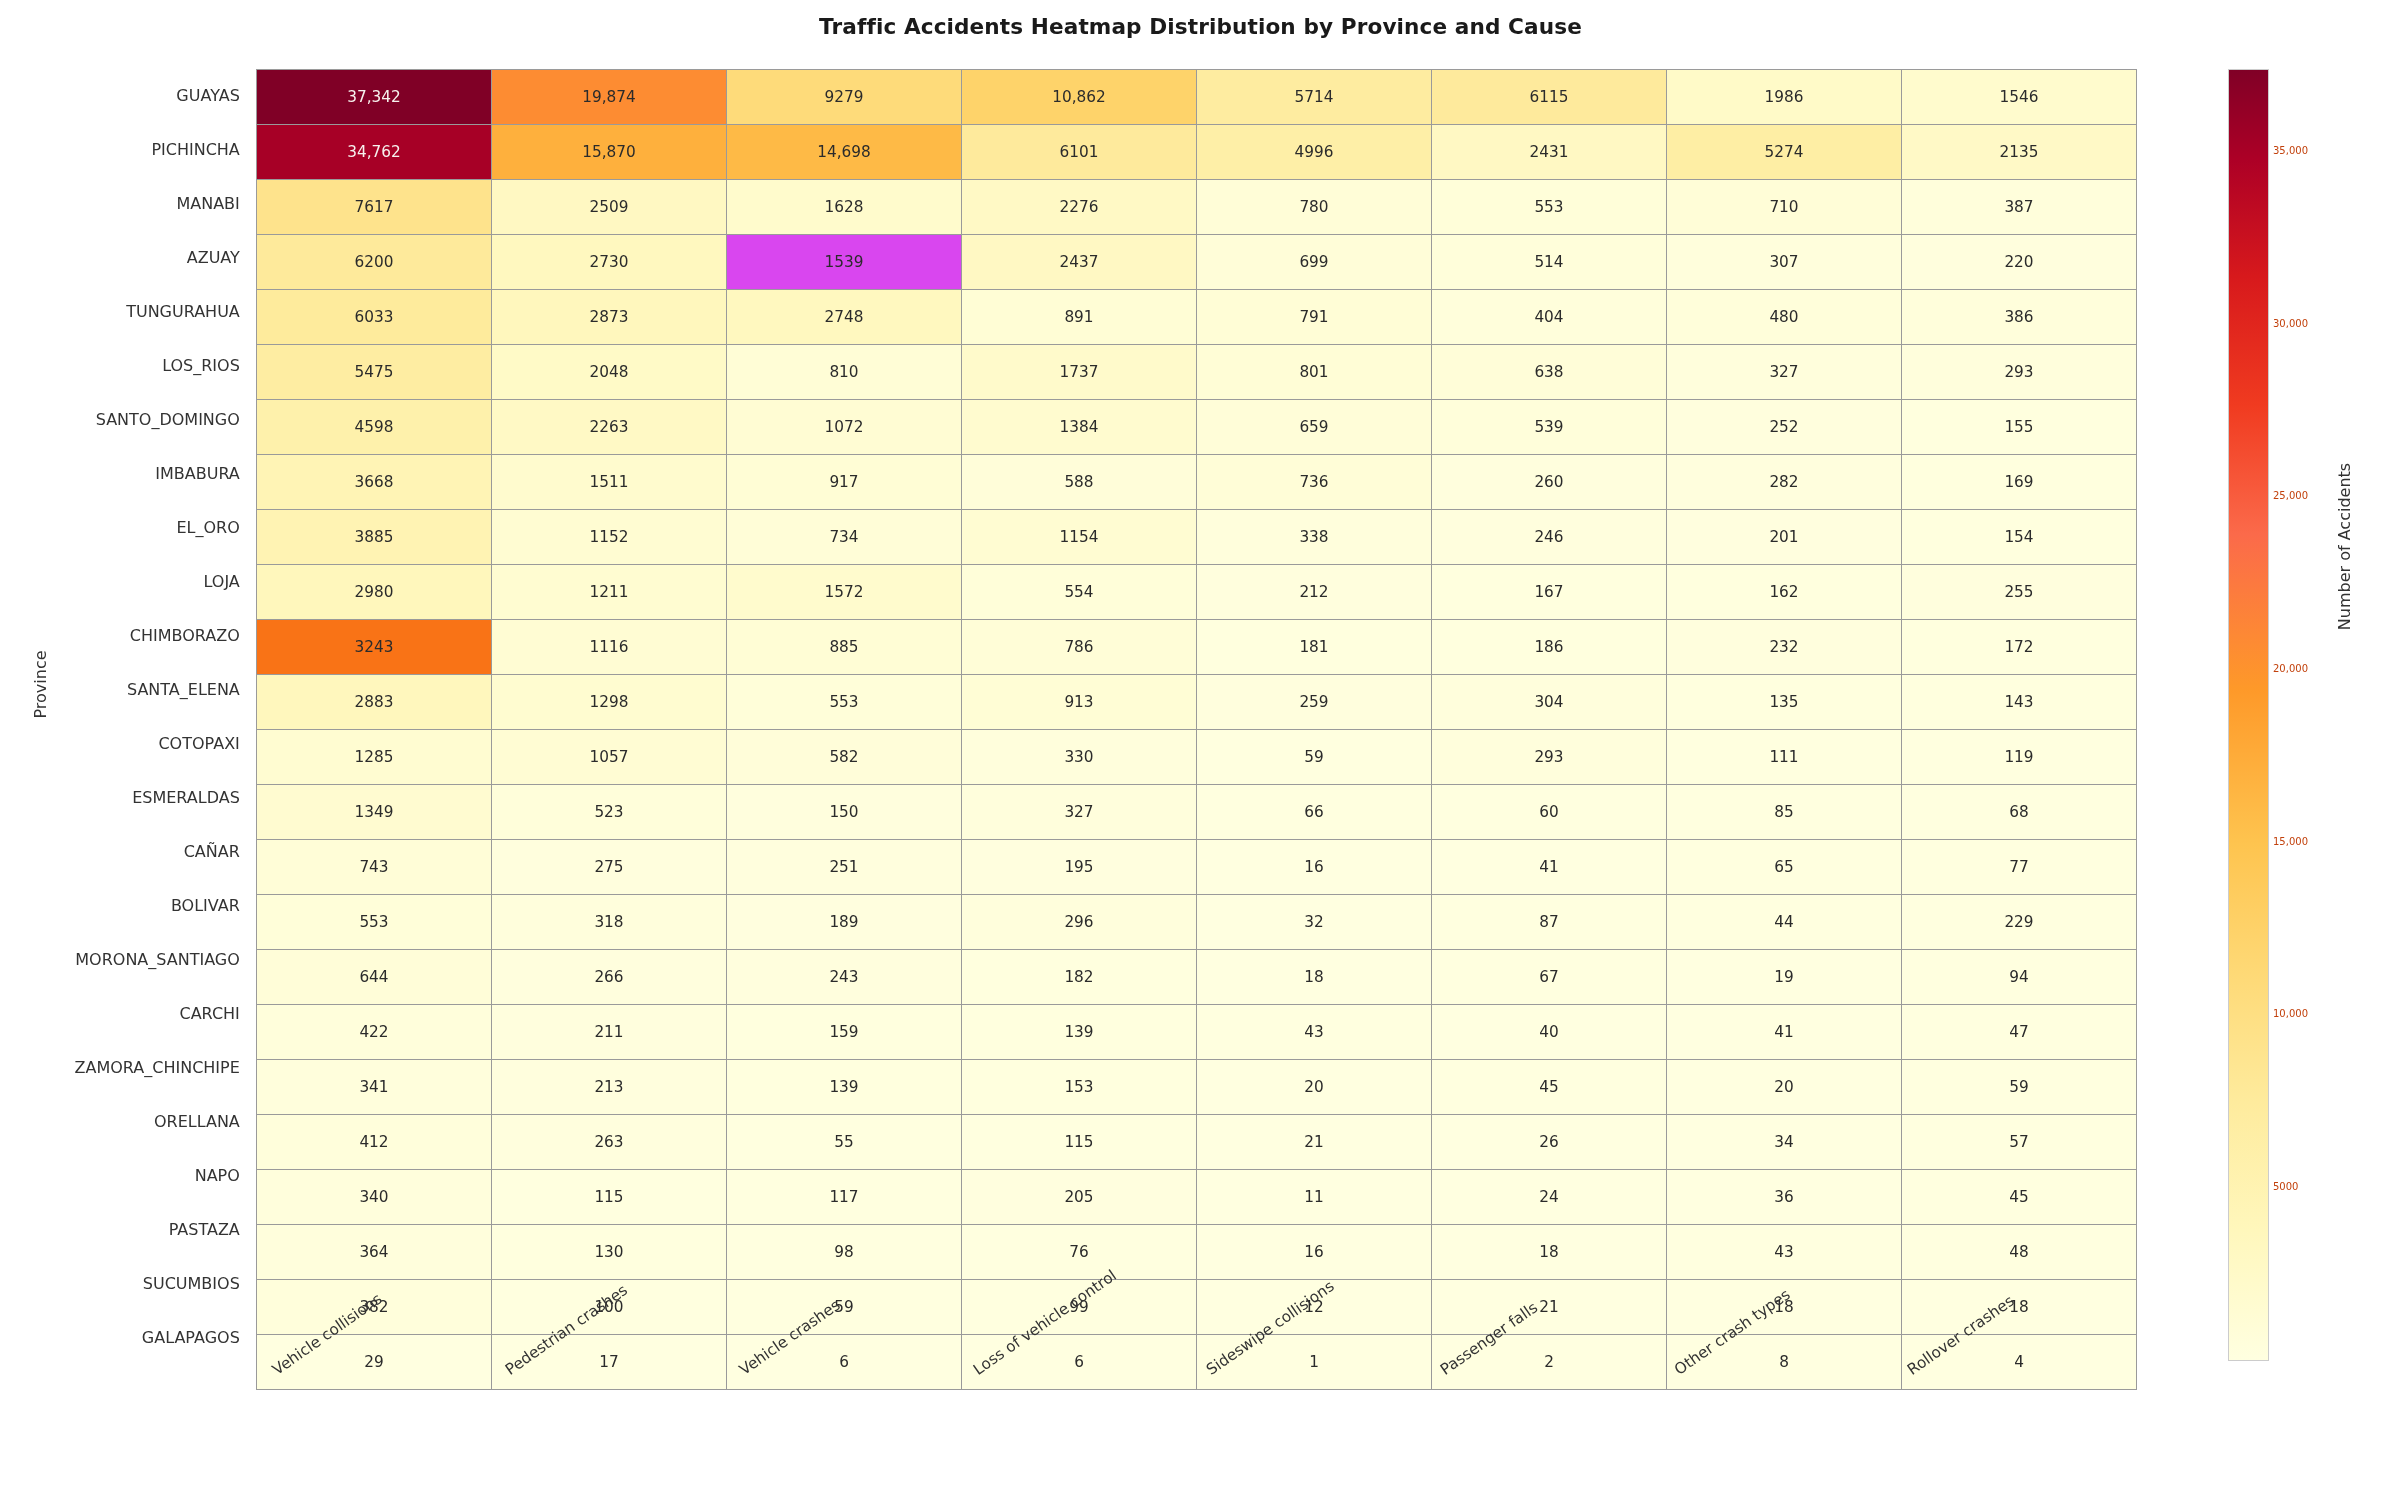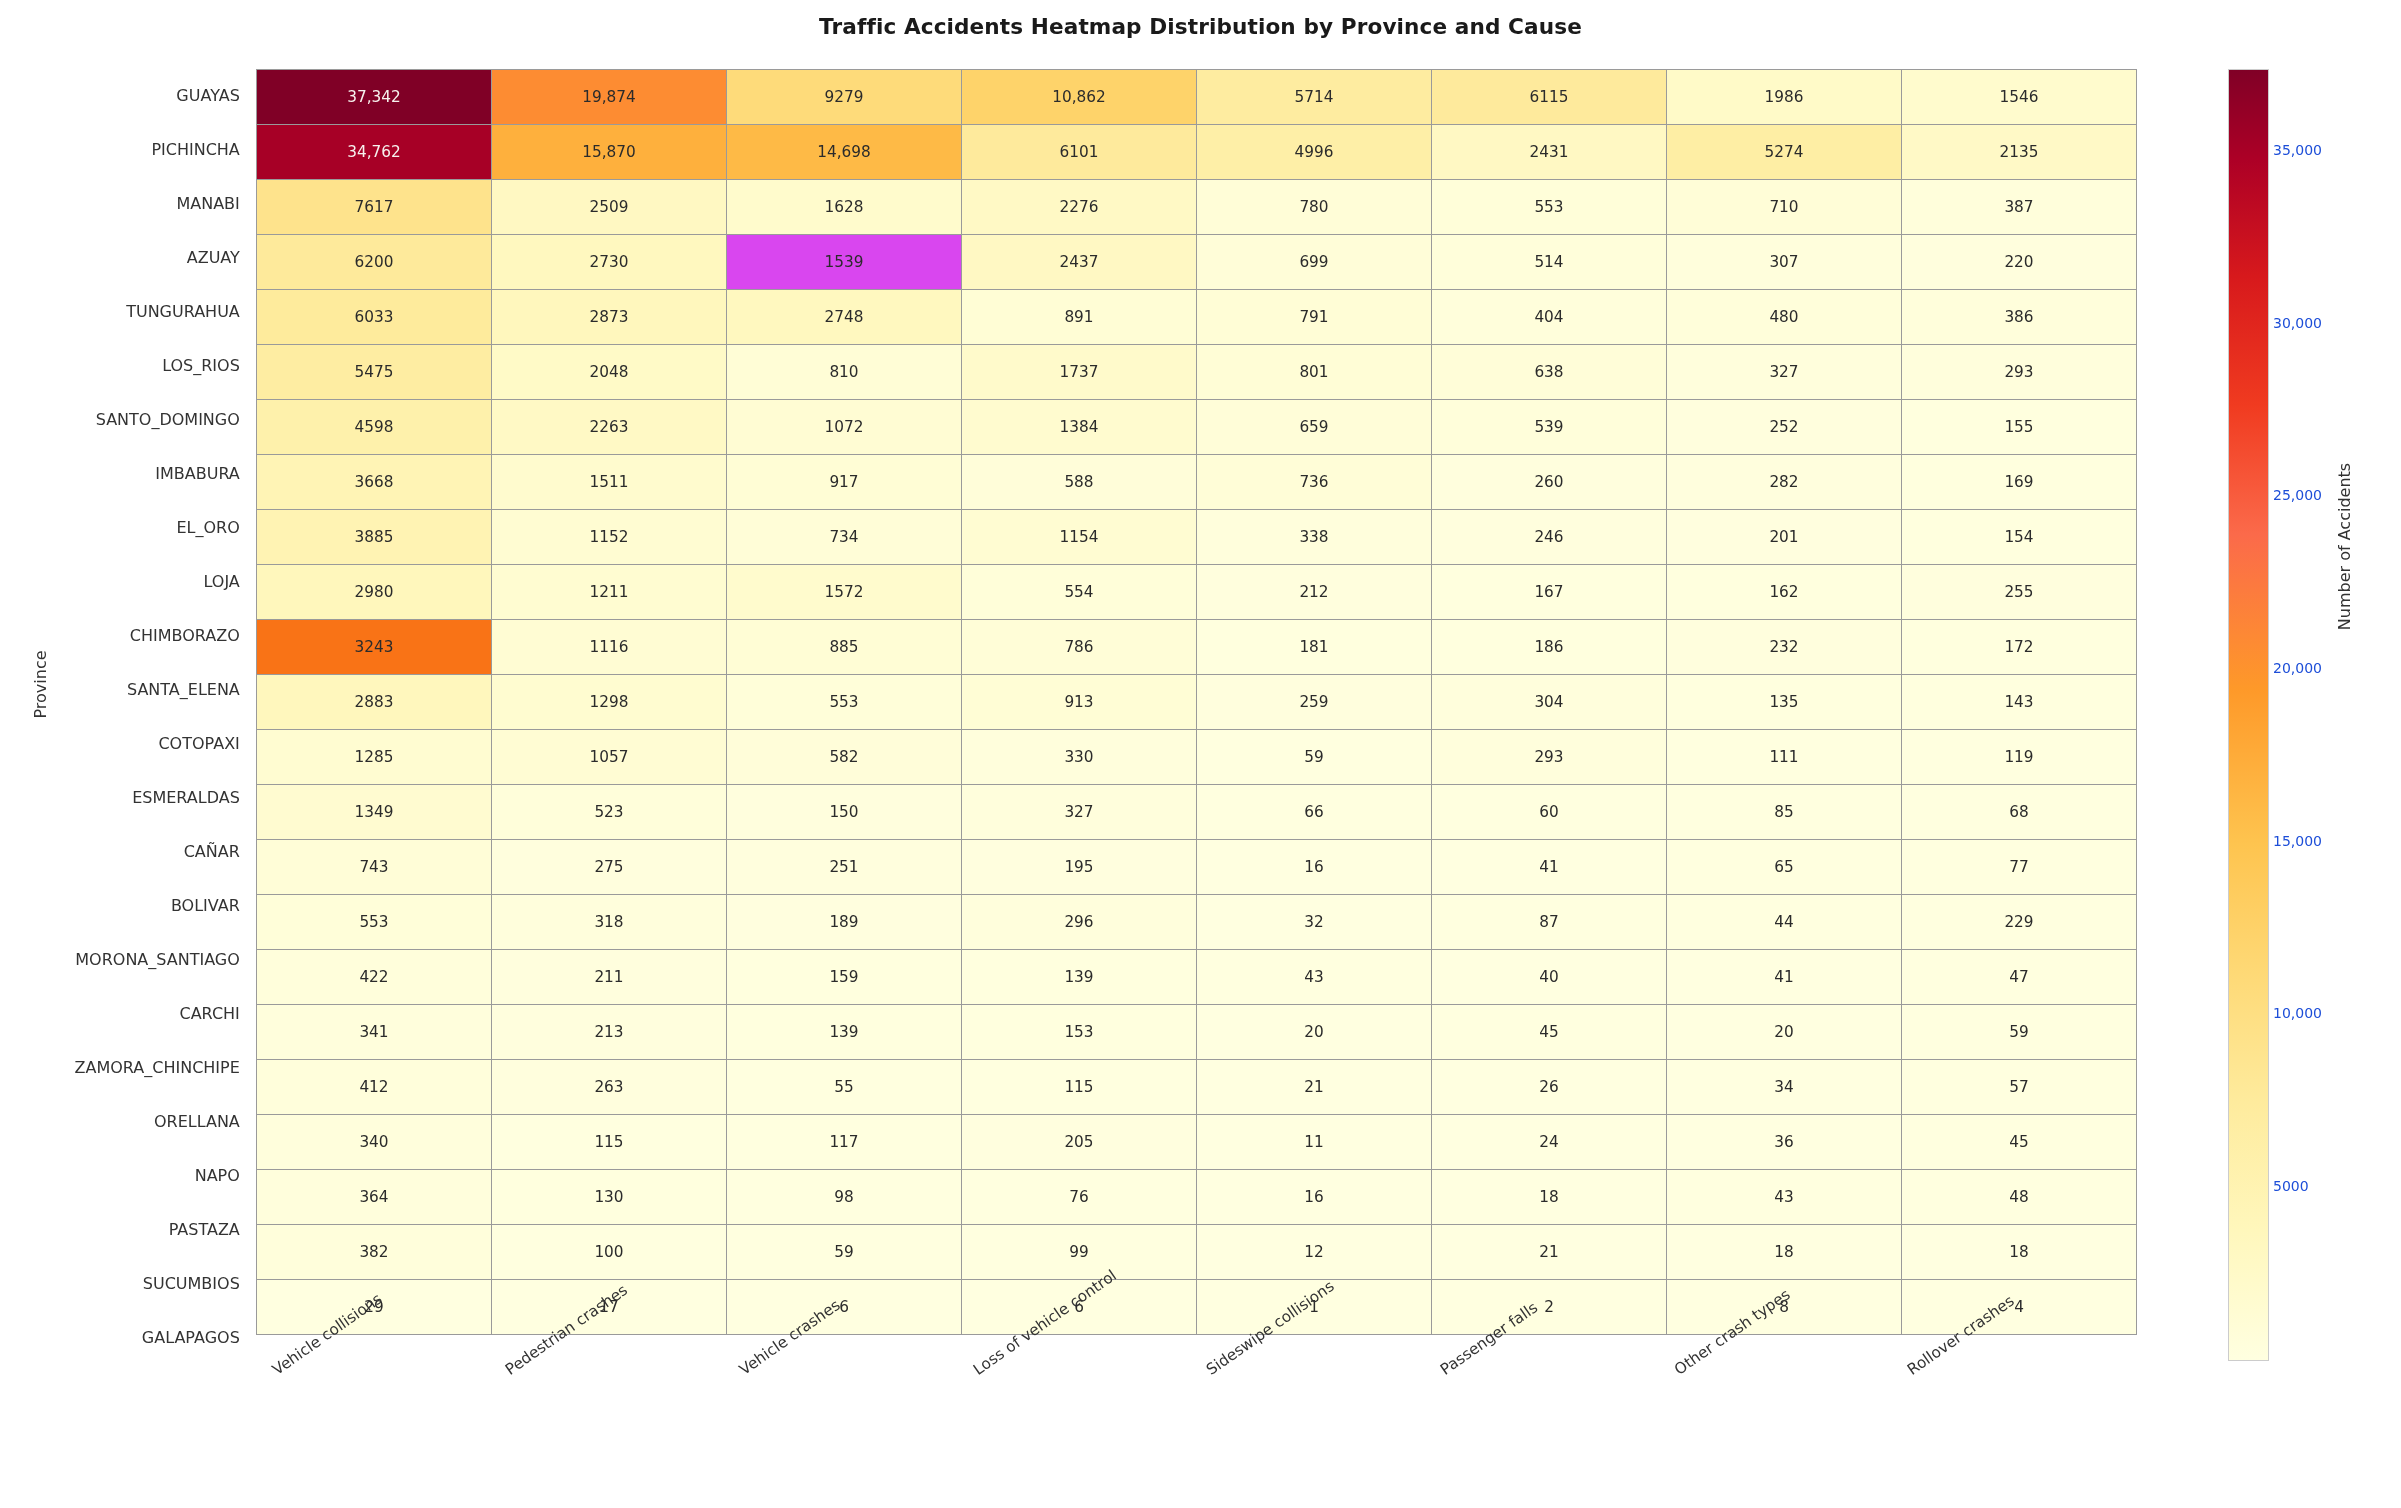--- a/index.html
+++ b/index.html
@@ -128,22 +128,22 @@
       #fb6a4a 64%,
       #f03b20 74%,
       #d7191c 84%,
       #ad0026 93%,
       #800026 100%);
     border: 0.6px solid #cccccc;
   }
   .cbtick {
     position: absolute;
     left: 45px;
-    font-size: 14px;
-    color: #1d4ed8;
+    font-size: 10px;
+    color: #c2410c;
     transform: translateY(-50%);
     white-space: nowrap;
   }
   #cblabel {
     position: absolute;
     left: 107px;
     top: 573px;
     width: 191px;
     text-align: center;
     font-size: 16px;
@@ -346,20 +346,30 @@
             <td class="cell" style="background: rgb(255, 254, 217);">553</td>
             <td class="cell" style="background: rgb(255, 254, 220);">318</td>
             <td class="cell" style="background: rgb(255, 254, 222);">189</td>
             <td class="cell" style="background: rgb(255, 254, 220);">296</td>
             <td class="cell" style="background: rgb(255, 255, 224);">32</td>
             <td class="cell" style="background: rgb(255, 255, 223);">87</td>
             <td class="cell" style="background: rgb(255, 255, 223);">44</td>
             <td class="cell" style="background: rgb(255, 255, 223);">229</td>
           </tr>
           <tr>
+            <td class="cell" style="background: rgb(255, 253, 216);">644</td>
+            <td class="cell" style="background: rgb(255, 254, 221);">266</td>
+            <td class="cell" style="background: rgb(255, 254, 221);">243</td>
+            <td class="cell" style="background: rgb(255, 255, 222);">182</td>
+            <td class="cell" style="background: rgb(255, 255, 224);">18</td>
+            <td class="cell" style="background: rgb(255, 255, 223);">67</td>
+            <td class="cell" style="background: rgb(255, 255, 224);">19</td>
+            <td class="cell" style="background: rgb(255, 255, 223);">94</td>
+          </tr>
+          <tr>
             <td class="cell" style="background: rgb(255, 254, 219);">422</td>
             <td class="cell" style="background: rgb(255, 254, 221);">211</td>
             <td class="cell" style="background: rgb(255, 255, 222);">159</td>
             <td class="cell" style="background: rgb(255, 255, 222);">139</td>
             <td class="cell" style="background: rgb(255, 255, 223);">43</td>
             <td class="cell" style="background: rgb(255, 255, 224);">40</td>
             <td class="cell" style="background: rgb(255, 255, 224);">41</td>
             <td class="cell" style="background: rgb(255, 255, 223);">47</td>
           </tr>
           <tr>

